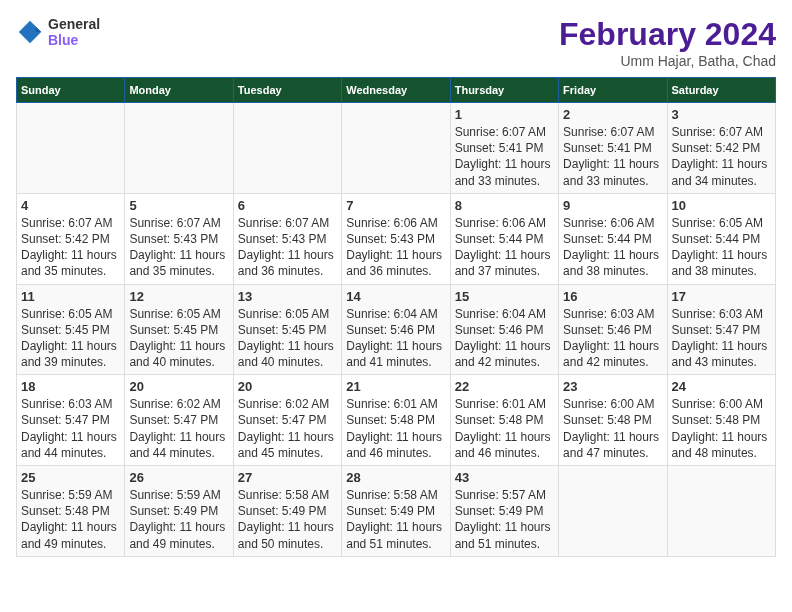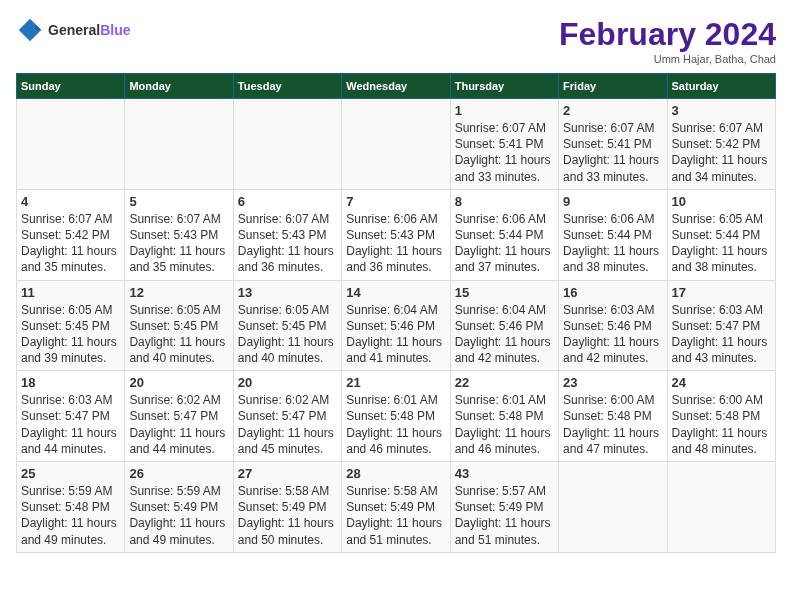--- a/index.html
+++ b/index.html
@@ -15,41 +15,41 @@
       justify-content: space-between;
       align-items: flex-start;
       margin-bottom: 8px;
     }
     .logo {
       display: flex;
       align-items: center;
     }
     .logo-text {
       display: flex;
-      flex-direction: row;
+      flex-direction: column;
       font-size: 14px;
       font-weight: bold;
     }
     .logo-general { color: #333; }
     .logo-blue { color: #8b5cf6; }
     .logo-icon {
       width: 28px;
       height: 28px;
       margin-right: 4px;
     }
     .title-area {
       text-align: right;
     }
     .month-title {
       font-size: 32px;
       font-weight: bold;
       color: #4c1d95;
     }
     .location {
-      font-size: 11px;
+      font-size: 14px;
       color: #555;
     }
     table {
       width: 100%;
       border-collapse: collapse;
       font-size: 10px;
     }
     thead tr {
       background-color: #14532d;
       color: #fff;

